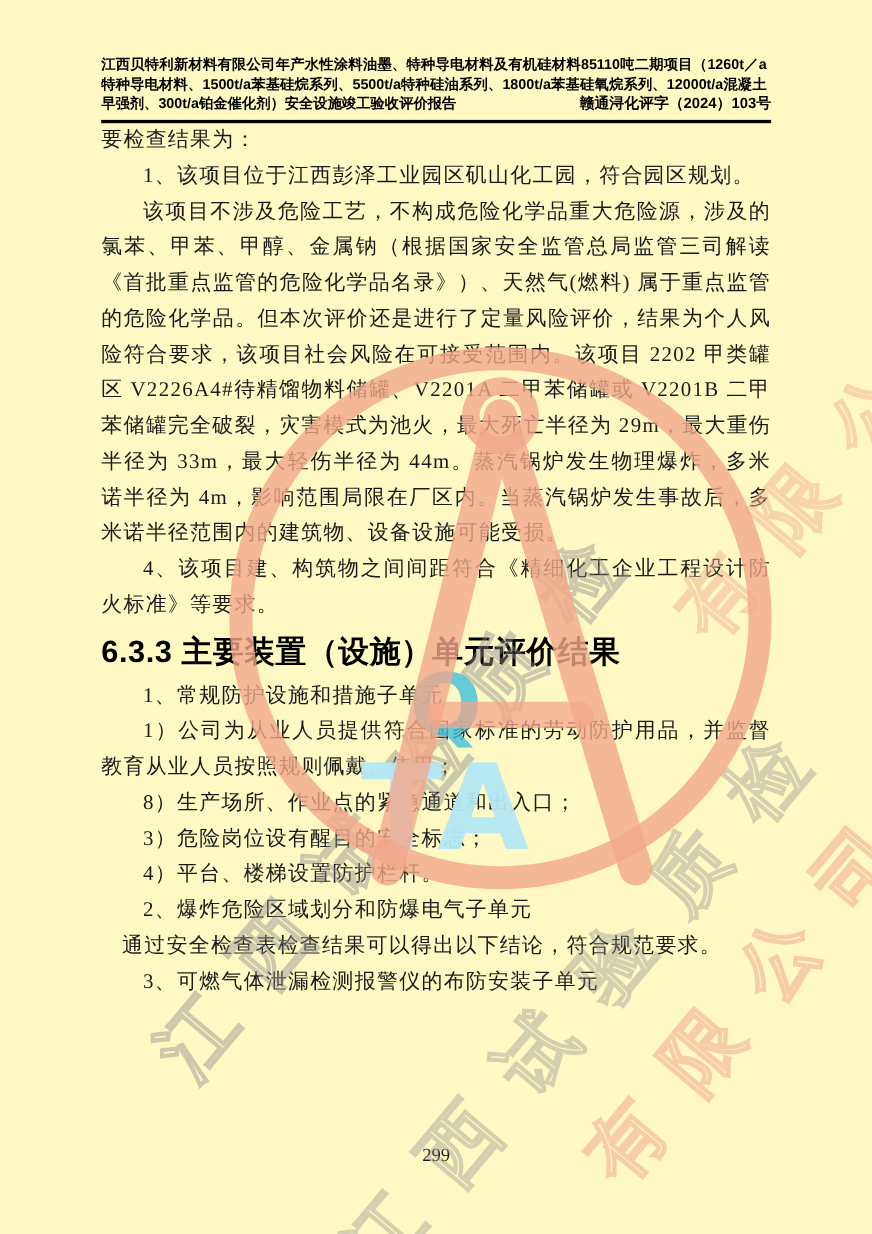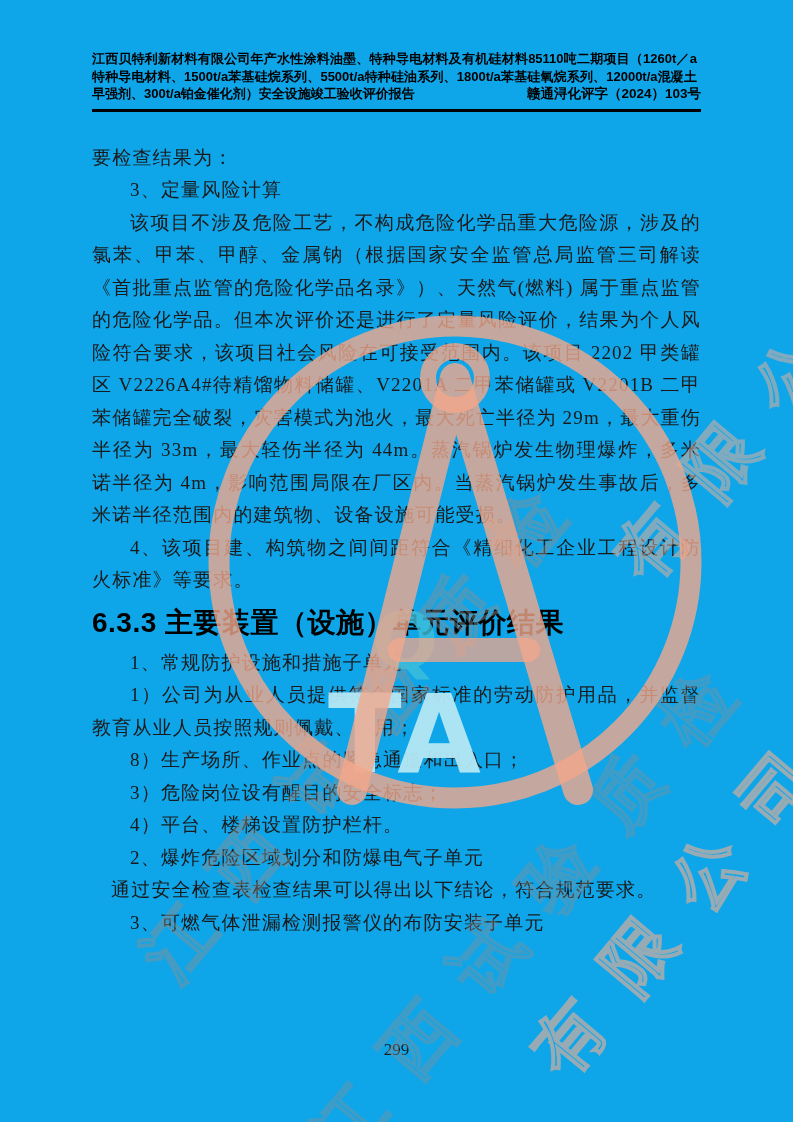--- a/index.html
+++ b/index.html
@@ -1,19 +1,19 @@
 <!DOCTYPE html>
 <html><head>
 <meta charset="utf-8">
 <style>
   html,body{margin:0;padding:0;background:#ffffff;}
   .page{
     position:relative;
     width:793px;height:1122px;
-    background:#0ea5e9;
+    background:#fef9c3;
     overflow:hidden;
     box-sizing:border-box;
     padding:50px 92px 12px 92px;
     font-family:"Liberation Serif","DejaVu Serif",serif;
     color:#1a1a1a;
   }
   .header{
     position:relative;
     border-bottom:3px solid #000;
     padding-bottom:6px;
@@ -30,21 +30,20 @@
   }
   .header .doc-number{
     position:absolute;
     right:0;bottom:6px;
     font-size:13.5px;
     font-weight:bold;
     color:#000;
     background:transparent;
   }
   .body-text{
-    margin-top:30px;
     font-size:19px;
     line-height:32.5px;
     letter-spacing:1.2px;
     text-align:justify;
   }
   .body-text p{margin:0;}
   .ind2{text-indent:2em;}
   .ind1{text-indent:1em;}
   .flush{text-indent:0;}
   .section-heading{
@@ -82,21 +81,21 @@
 
 <div class="page">
 
   <div class="header">
     <span class="title">江西贝特利新材料有限公司年产水性涂料油墨、特种导电材料及有机硅材料85110吨二期项目（1260t／a特种导电材料、1500t/a苯基硅烷系列、5500t/a特种硅油系列、1800t/a苯基硅氧烷系列、12000t/a混凝土早强剂、300t/a铂金催化剂）安全设施竣工验收评价报告</span>
     <span class="doc-number">赣通浔化评字（2024）103号</span>
   </div>
 
   <div class="body-text">
     <p class="flush">要检查结果为：</p>
-    <p class="ind2">3、定量风险计算</p>
+    <p class="ind2">1、该项目位于江西彭泽工业园区矶山化工园，符合园区规划。</p>
     <p class="ind2">该项目不涉及危险工艺，不构成危险化学品重大危险源，涉及的氯苯、甲苯、甲醇、金属钠（根据国家安全监管总局监管三司解读《首批重点监管的危险化学品名录》）、天然气(燃料) 属于重点监管的危险化学品。但本次评价还是进行了定量风险评价，结果为个人风险符合要求，该项目社会风险在可接受范围内。该项目 2202 甲类罐区 V2226A4#待精馏物料储罐、V2201A 二甲苯储罐或 V2201B 二甲苯储罐完全破裂，灾害模式为池火，最大死亡半径为 29m，最大重伤半径为 33m，最大轻伤半径为 44m。蒸汽锅炉发生物理爆炸，多米诺半径为 4m，影响范围局限在厂区内。当蒸汽锅炉发生事故后，多米诺半径范围内的建筑物、设备设施可能受损。</p>
     <p class="ind2">4、该项目建、构筑物之间间距符合《精细化工企业工程设计防火标准》等要求。</p>
 
     <h3 class="section-heading">6.3.3 主要装置（设施）单元评价结果</h3>
 
     <p class="ind2">1、常规防护设施和措施子单元</p>
     <p class="ind2">1）公司为从业人员提供符合国家标准的劳动防护用品，并监督教育从业人员按照规则佩戴、使用；</p>
     <p class="ind2">8）生产场所、作业点的紧急通道和出入口；</p>
     <p class="ind2">3）危险岗位设有醒目的安全标志；</p>
     <p class="ind2">4）平台、楼梯设置防护栏杆。</p>

